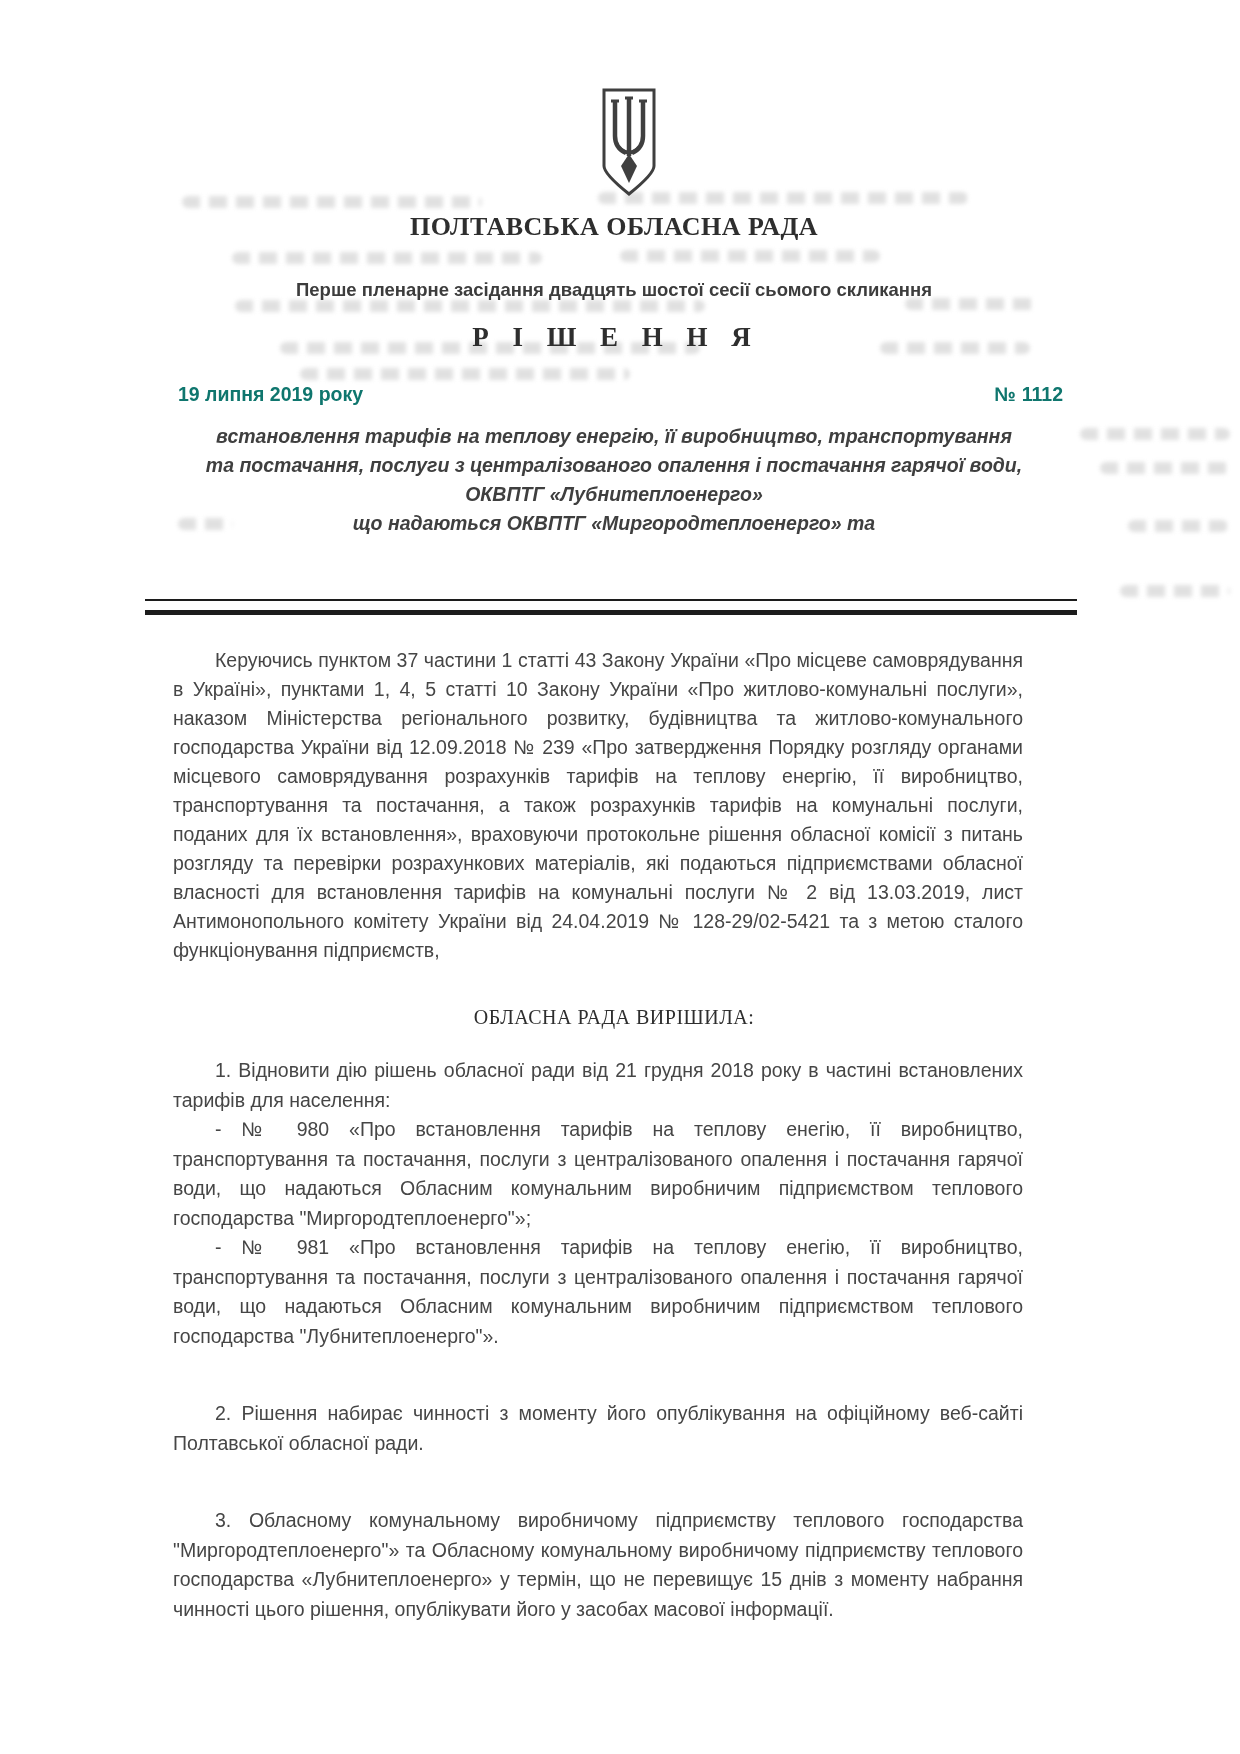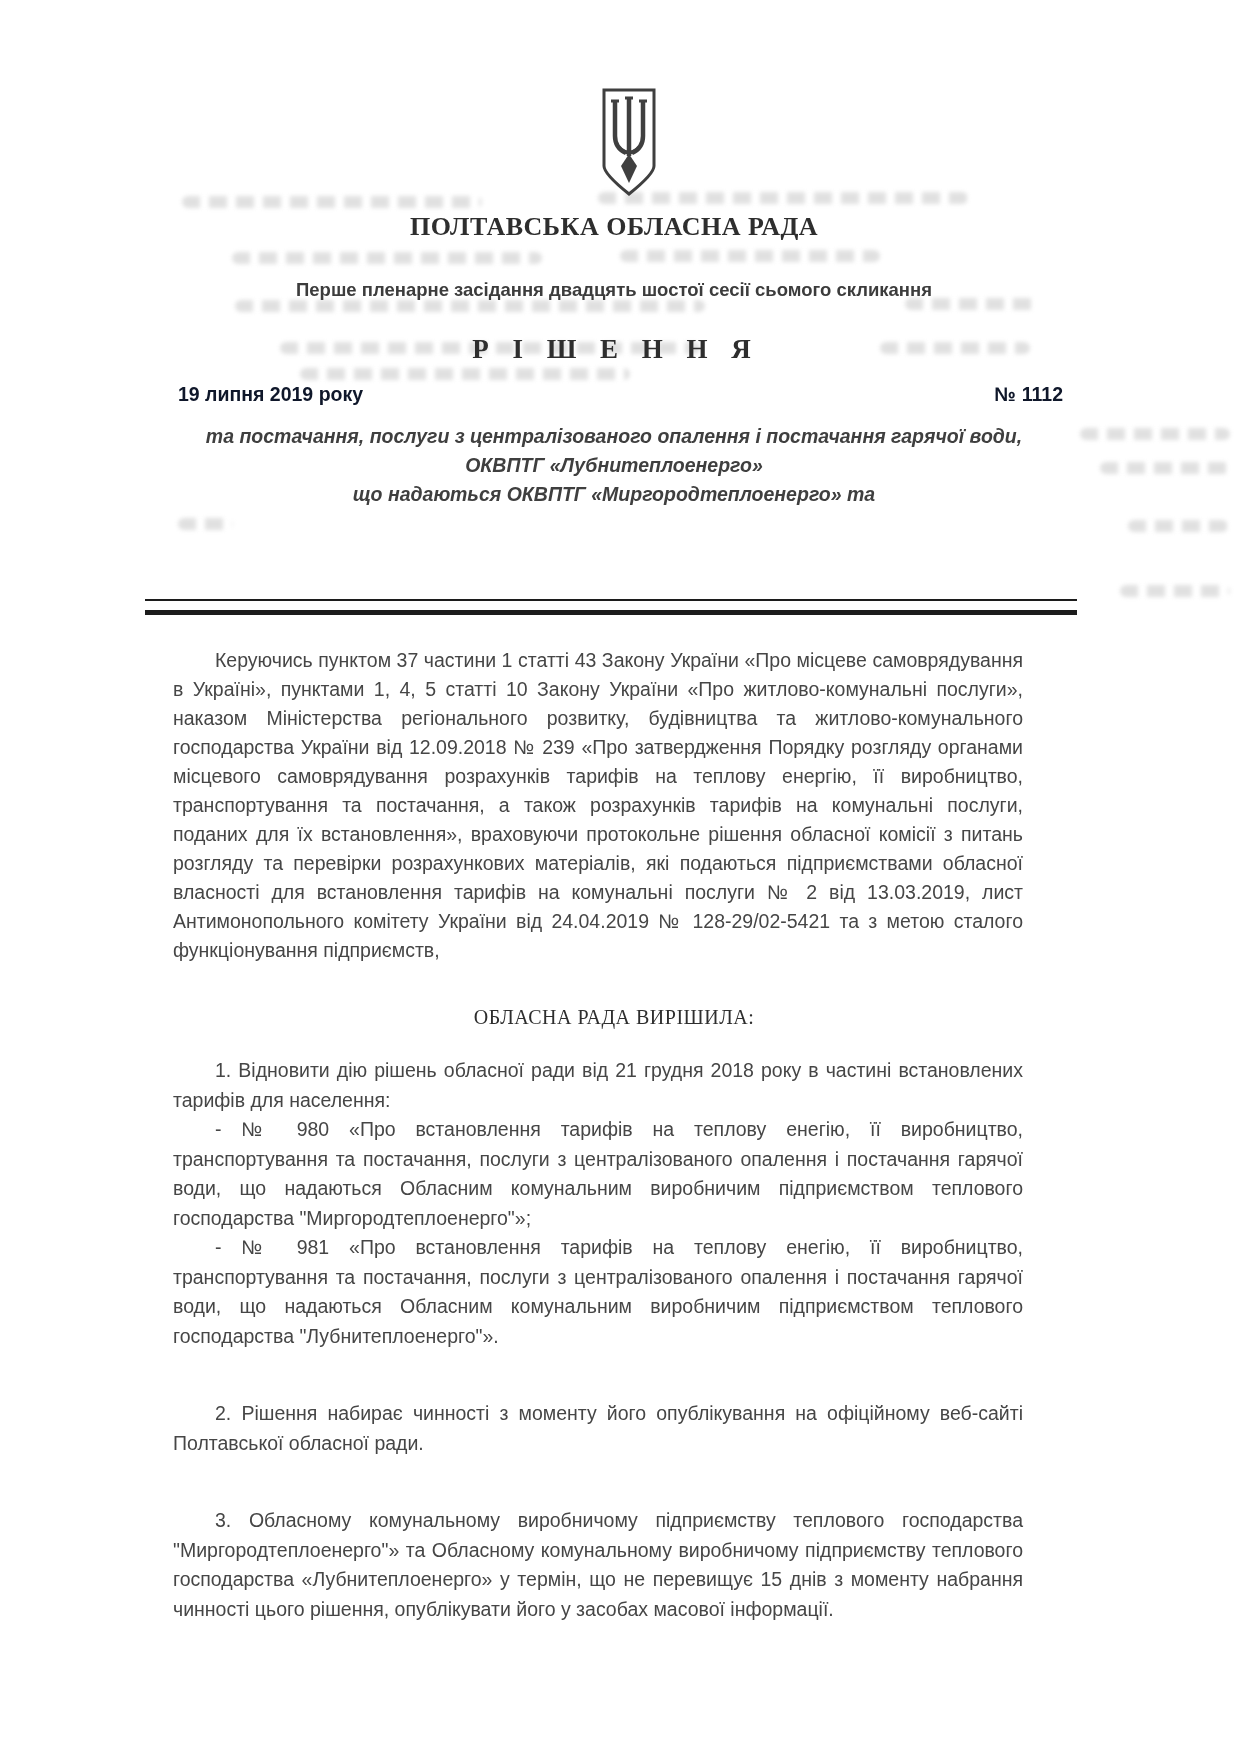--- a/index.html
+++ b/index.html
@@ -26,26 +26,26 @@
   }
   .session-line{
     position:absolute;left:150px;top:279px;width:928px;
     text-align:center;font-weight:bold;font-size:18.5px;color:#3c3c3c;
   }
   .doc-type{
     position:absolute;left:150px;top:322px;width:928px;
     text-align:center;
     font-family:"Liberation Serif", serif;
     font-weight:bold;font-size:27px;
-    letter-spacing:5px;word-spacing:7px;color:#2e2e2e;margin-top:12px;
+    letter-spacing:5px;word-spacing:7px;color:#2e2e2e;
   }
   .date-row{
     position:absolute;left:178px;top:383px;width:885px;
     display:flex;justify-content:space-between;
-    font-weight:bold;font-size:19.5px;color:#0f172a;
+    font-weight:bold;font-size:19.5px;color:#0f766e;
   }
   .subject{
     position:absolute;left:150px;top:422px;width:928px;
     text-align:center;
     font-weight:bold;font-style:italic;
     font-size:19.5px;line-height:29px;color:#3f3f3f;
   }
   .double-rule{
     position:absolute;left:145px;top:599px;width:932px;height:9px;
     border-top:2px solid #1c1c1c;
@@ -115,20 +115,21 @@
   <div class="org-name">ПОЛТАВСЬКА ОБЛАСНА РАДА</div>
   <div class="session-line">Перше пленарне засідання двадцять шостої сесії сьомого скликання</div>
   <div class="doc-type">Р І Ш Е Н Н Я</div>
 
   <div class="date-row">
     <span>19 липня 2019 року</span>
     <span>№ 1112</span>
   </div>
 
   <div class="subject">
+    <div>встановлення тарифів на теплову енергію, її виробництво, транспортування</div>
     <div>та постачання, послуги з централізованого опалення і постачання гарячої води,</div>
     <div>ОКВПТГ «Лубнитеплоенерго»</div>
     <div>що надаються ОКВПТГ «Миргородтеплоенерго» та</div>
   </div>
 
   <div class="double-rule"></div>
 
   <div class="preamble">Керуючись пунктом 37 частини 1 статті 43 Закону України «Про місцеве самоврядування в Україні», пунктами 1, 4, 5 статті 10 Закону України «Про житлово-комунальні послуги», наказом Міністерства регіонального розвитку, будівництва та житлово-комунального господарства України від 12.09.2018 № 239 «Про затвердження Порядку розгляду органами місцевого самоврядування розрахунків тарифів на теплову енергію, її виробництво, транспортування та постачання, а також розрахунків тарифів на комунальні послуги, поданих для їх встановлення», враховуючи протокольне рішення обласної комісії з питань розгляду та перевірки розрахункових матеріалів, які подаються підприємствами обласної власності для встановлення тарифів на комунальні послуги № 2 від 13.03.2019, лист Антимонопольного комітету України від 24.04.2019 № 128-29/02-5421 та з метою сталого функціонування підприємств,</div>
 
   <div class="resolution-heading">ОБЛАСНА РАДА ВИРІШИЛА:</div>

